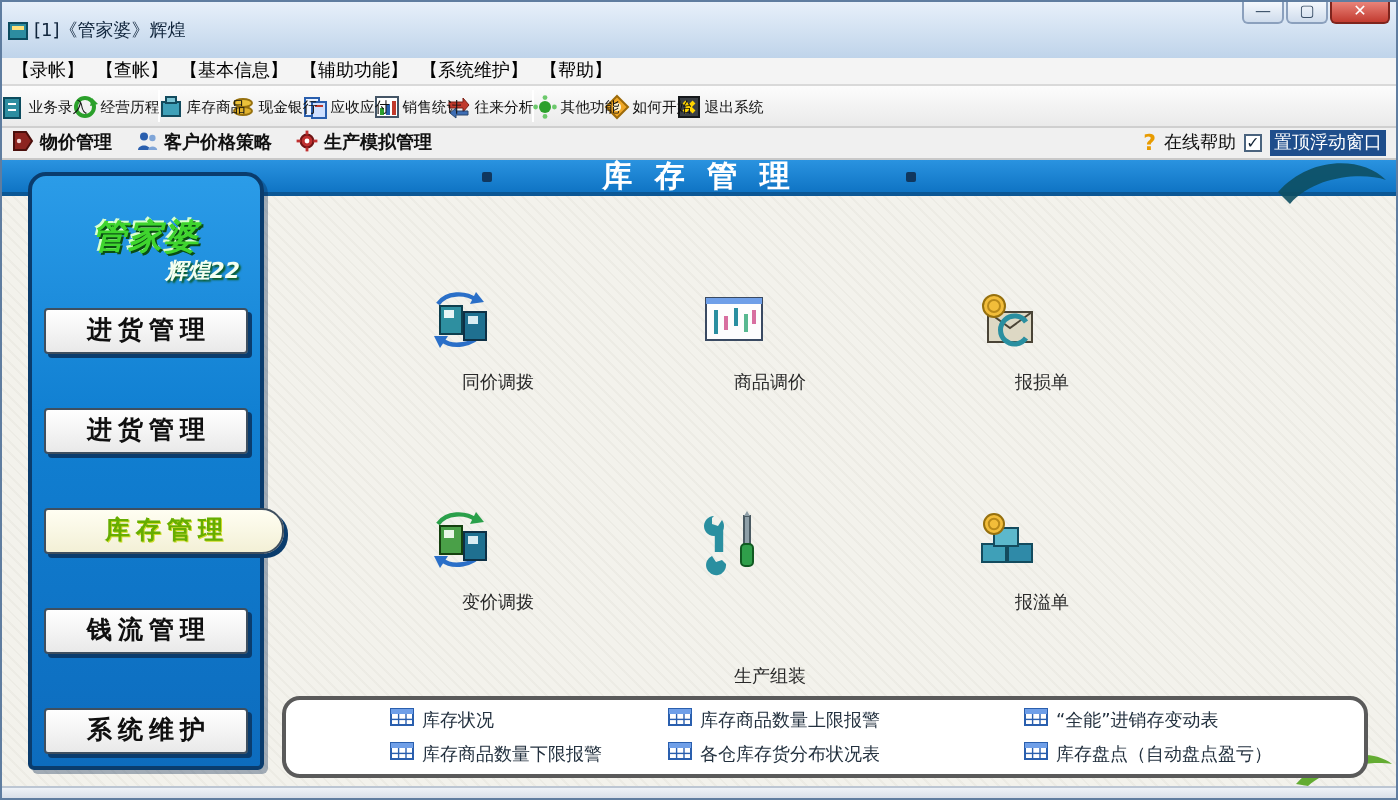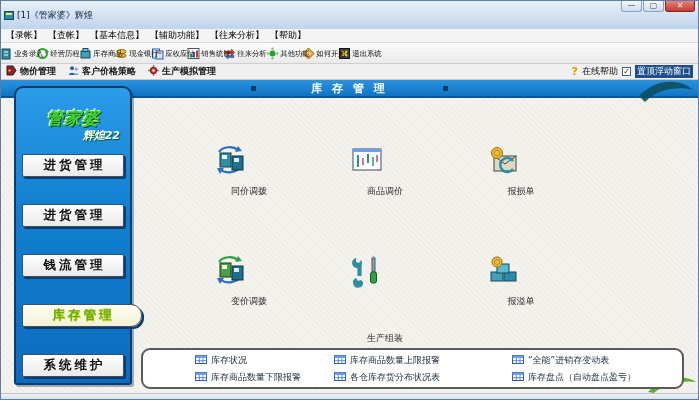--- a/index.html
+++ b/index.html
@@ -40,21 +40,21 @@
   .cbx { width:9px; height:9px; border:1px solid #4a637e; background:#fff; font-size:8px;
     line-height:8px; text-align:center; color:#123; }
   .cbx-lbl { background:#1f4e8c; color:#fff; padding:0 2px; }
 
   
   .main { flex:1 1 auto; position:relative; background:#f3f2ec;
     background-image:repeating-linear-gradient(45deg, rgba(120,115,95,.05) 0 1px, transparent 1px 4px); }
   .band { position:absolute; top:0; left:0; right:0; height:18px;
     background:linear-gradient(#2a93e0,#0f74c4); border-bottom:2px solid #0b5795;
     display:flex; align-items:center; justify-content:center; gap:55px; z-index:1; }
-  .band-title { color:#fff; font-weight:bold; font-size:11px; letter-spacing:3px; }
+  .band-title { color:#fff; font-weight:bold; font-size:15px; letter-spacing:3px; }
   .dot { width:5px; height:5px; background:#10375e; border-radius:1px; }
   .swoosh-tr { position:absolute; right:3px; top:-4px; z-index:2; }
   .swoosh-br { position:absolute; right:0; bottom:-1px; z-index:2; }
 
   
   .sidebar { position:absolute; left:13px; top:6px; width:118px; bottom:8px;
     background:linear-gradient(180deg,#2b9ce8 0%, #1180d2 40%, #0d6cbe 100%);
     border:2px solid #0a3c6d; border-radius:9px 9px 3px 3px; z-index:3;
     box-shadow:2px 2px 0 rgba(8,40,80,.35); padding:19px 0 0 0; }
   .logo { text-align:center; margin-bottom:11px; }
@@ -105,21 +105,21 @@
       <div class="wc">▢</div>
       <div class="wc close">✕</div>
     </div>
   </div>
 
   <div class="menubar">
     <span class="menu-item">【录帐】</span>
     <span class="menu-item">【查帐】</span>
     <span class="menu-item">【基本信息】</span>
     <span class="menu-item">【辅助功能】</span>
-    <span class="menu-item">【往来分析】</span>
+    <span class="menu-item">【系统维护】</span>
     <span class="menu-item">【帮助】</span>
   </div>
 
   <div class="toolbar1">
     <div class="tb-btn">
       <span>
           <svg width="13" height="13" viewBox="0 0 13 13">
             <rect x="2" y="2" width="8" height="10" fill="#2d8da0" stroke="#0c4b5e"></rect>
             <line x1="4" y1="5" x2="8" y2="5" stroke="#fff"></line>
             <line x1="4" y1="8" x2="8" y2="8" stroke="#fff"></line>
@@ -266,22 +266,22 @@
         <path d="M2,20 C18,2 44,2 56,14 C44,10 20,12 8,26 Z" fill="#0d4f62" opacity=".9"></path>
       </svg>
 
     <div class="sidebar">
       <div class="logo">
         <div class="logo-main">管家婆</div>
         <div class="logo-sub">辉煌22</div>
       </div>
       <div class="nav-btn">进货管理</div>
       <div class="nav-btn">进货管理</div>
+      <div class="nav-btn active">库存管理</div>
       <div class="nav-btn">钱流管理</div>
-      <div class="nav-btn active">库存管理</div>
       <div class="nav-btn">系统维护</div>
     </div>
 
     <div class="content">
 
       <div class="shortcut s0">
         <span><svg width="36" height="34" viewBox="0 0 36 34">
               <path d="M6,8 C10,2 20,2 25,6" fill="none" stroke="#2a6fc8" stroke-width="2.2"></path>
               <polygon points="25,2 29,7 22,8" fill="#2a6fc8"></polygon>
               <path d="M28,22 C24,29 13,30 8,26" fill="none" stroke="#2a6fc8" stroke-width="2.2"></path>

